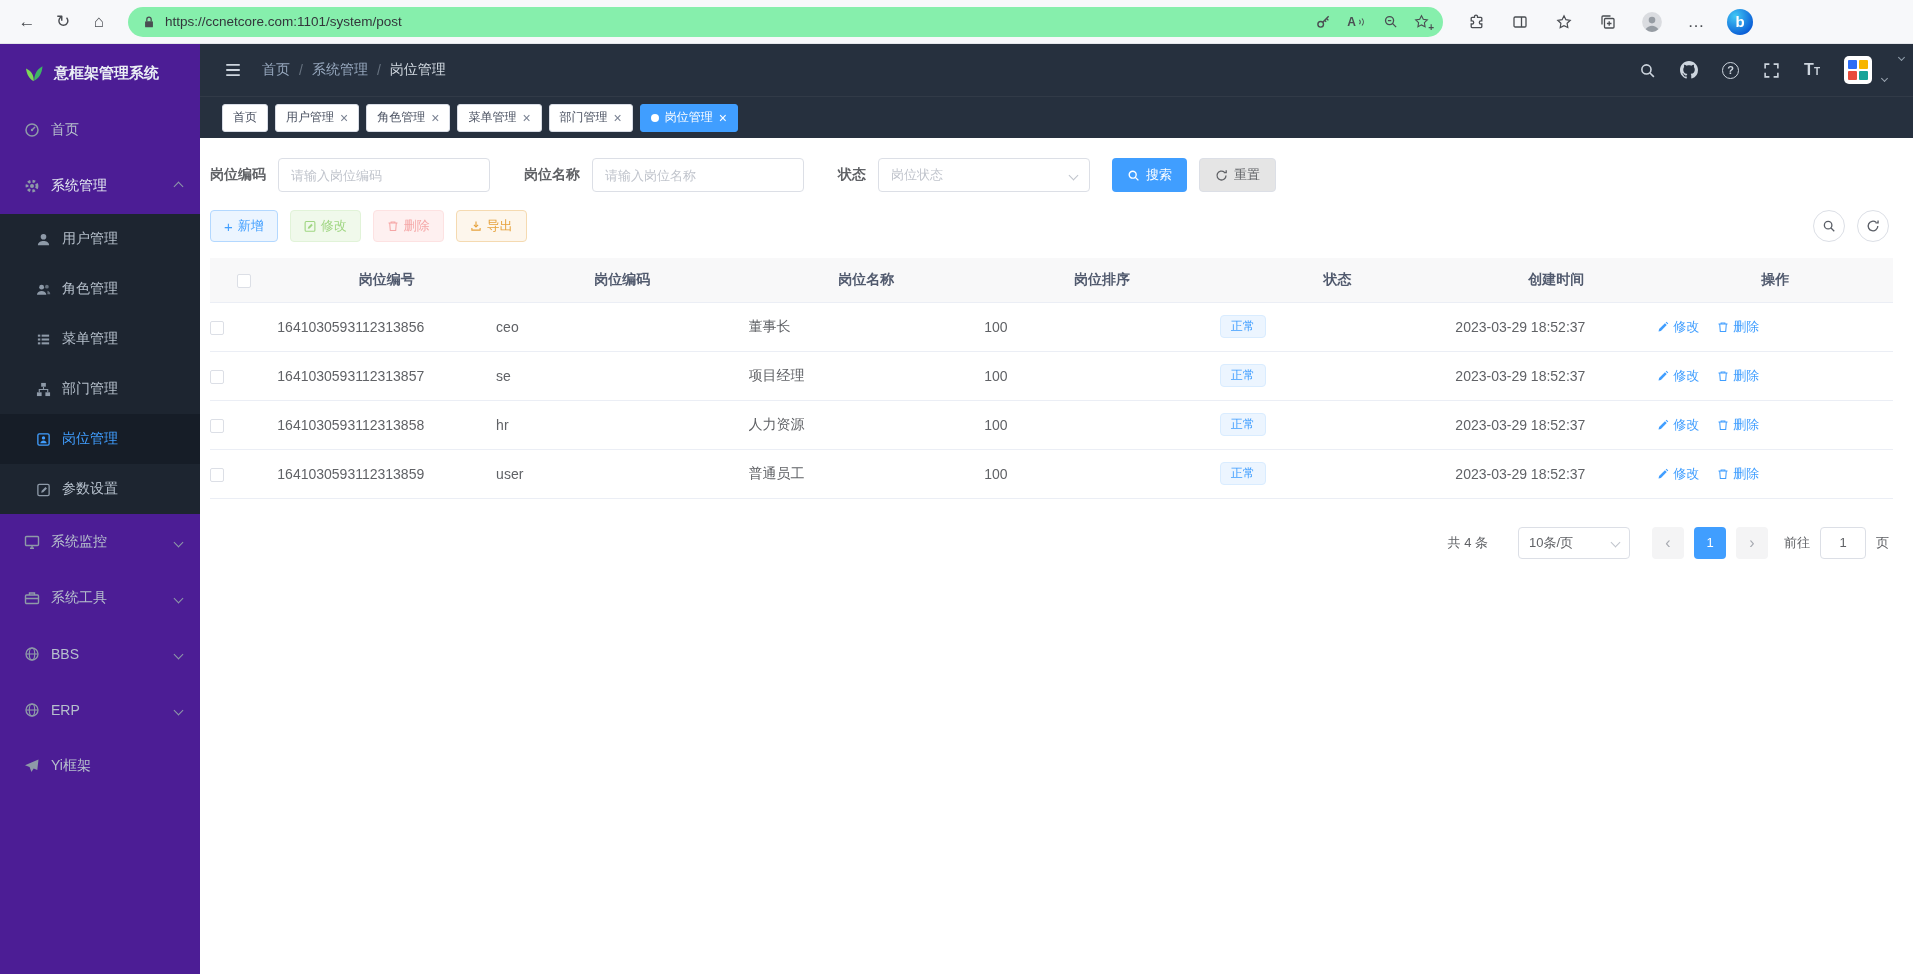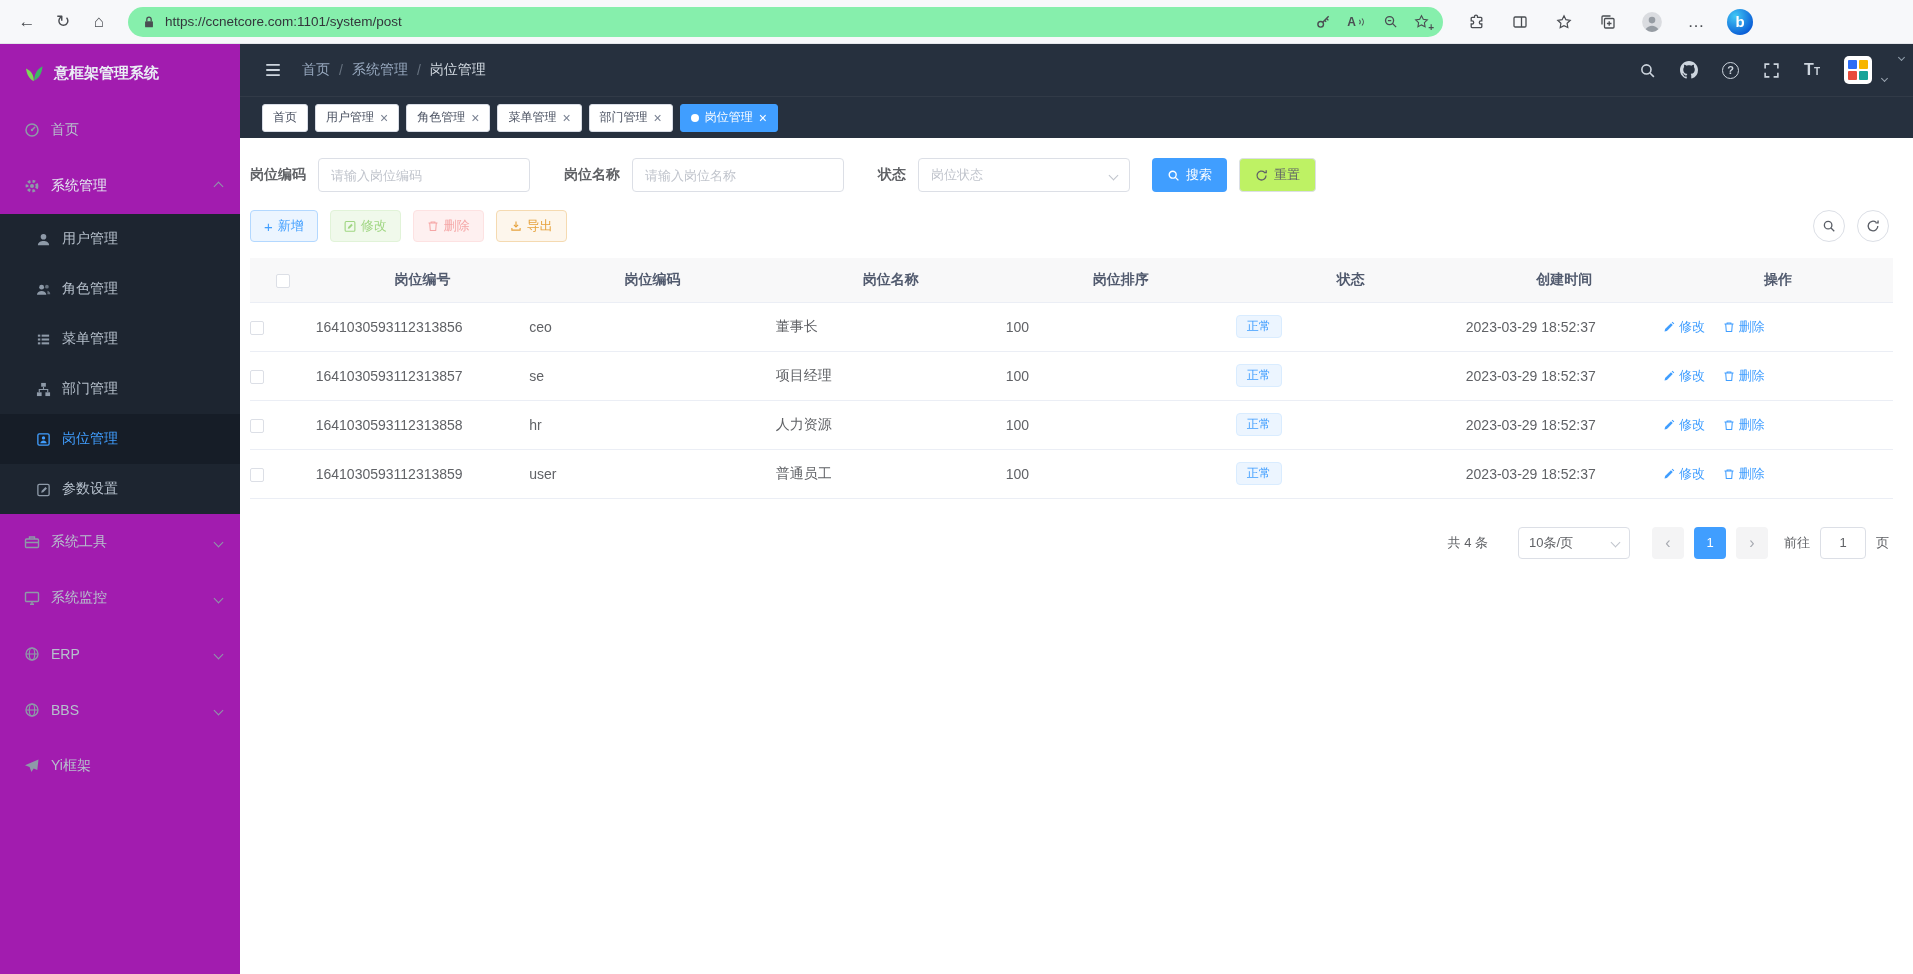--- a/index.html
+++ b/index.html
@@ -25,21 +25,21 @@
   
   .chev { display: inline-block; width: 7px; height: 7px; border-right: 1.5px solid currentColor; border-bottom: 1.5px solid currentColor; transform: rotate(45deg); }
   .chev.up { transform: rotate(-135deg); }
   .chev.small { width: 5px; height: 5px; }
   .chev.gray { color: #c0c4cc; }
 
   
   .app { display: flex; height: 930px; background: #26303e; }
 
   
-  .sidebar { width: 240px; flex-shrink: 0; background: #a21caf; color: #b6c0cc; overflow: hidden; }
+  .sidebar { width: 200px; flex-shrink: 0; background: #4c1d95; color: #b6c0cc; overflow: hidden; }
   .logo-row { height: 58px; display: flex; align-items: center; padding-left: 24px; gap: 10px; color: #eaeff5; font-size: 15px; font-weight: 700; white-space: nowrap; }
   .mi { height: 56px; display: flex; align-items: center; padding: 0 18px 0 24px; font-size: 14px; gap: 11px; cursor: pointer; white-space: nowrap; }
   .mi .ic { color: #8e9aa8; display: flex; }
   .mi .chev { margin-left: auto; color: #8e9aa8; }
   .mi.parent-open { color: #e4eaf1; }
   .submenu { background: #1d2530; }
   .submenu .mi { height: 50px; padding-left: 36px; }
   .mi.active { color: #409eff; background: #161d27; }
   .mi.active .ic { color: #409eff; }
 
@@ -75,21 +75,21 @@
   .content { flex: 1; background: #fff; padding: 20px 20px 0 10px; overflow: hidden; }
 
   .filter-row { display: flex; align-items: center; }
   .f-group { display: flex; align-items: center; margin-right: 34px; }
   .f-label { font-size: 14px; font-weight: 700; color: #606266; margin-right: 12px; white-space: nowrap; }
   .f-input { width: 212px; height: 34px; border: 1px solid #dcdfe6; border-radius: 4px; padding: 0 12px; font-size: 13px; color: #606266; }
   .f-input::placeholder { color: #c0c4cc; }
   .f-select { width: 212px; height: 34px; border: 1px solid #dcdfe6; border-radius: 4px; padding: 0 12px; font-size: 13px; color: #c0c4cc; display: flex; align-items: center; justify-content: space-between; cursor: pointer; background: #fff; }
   .btn { height: 34px; border-radius: 4px; font-size: 13px; display: inline-flex; align-items: center; gap: 6px; padding: 0 15px; }
   .btn.primary { background: #409eff; color: #fff; margin-left: 22px; }
-  .btn.default { background: #bef264; border: 1px solid #dcdfe6; color: #606266; margin-left: 12px; }
+  .btn.default { background: #e5e5e5; border: 1px solid #dcdfe6; color: #606266; margin-left: 12px; }
 
   .toolbar { display: flex; align-items: center; margin-top: 18px; }
   .pbtn { height: 32px; border-radius: 4px; font-size: 13px; display: inline-flex; align-items: center; gap: 5px; padding: 0 13px; margin-right: 12px; border: 1px solid transparent; }
   .pbtn .plus { font-size: 15px; line-height: 1; font-weight: 400; }
   .pbtn.blue { background: #ecf5ff; border-color: #b3d8ff; color: #409eff; }
   .pbtn.green { background: #f0f9eb; border-color: #e1f3d8; color: #a0d683; cursor: not-allowed; }
   .pbtn.red { background: #fef0f0; border-color: #fde2e2; color: #f5a6a6; cursor: not-allowed; }
   .pbtn.orange { background: #fdf6ec; border-color: #f5dab1; color: #e6a23c; }
   .tool-right { margin-left: auto; display: flex; gap: 12px; padding-right: 4px; }
   .circle-btn { width: 32px; height: 32px; border-radius: 50%; border: 1px solid #dcdfe6; background: #fff; color: #5a5e66; display: flex; align-items: center; justify-content: center; }
@@ -301,60 +301,60 @@
                 <path d="M5.5 11.5l.6-2.2 4-4 1.6 1.6-4 4z" fill="currentColor"></path>
               </svg>
           </span>
           <span>参数设置</span>
         </div>
       </div>
 
       <div class="mi">
         <span class="ic">
           <svg class="svgi" width="16" height="16" viewBox="0 0 16 16">
-              <rect x="1.5" y="5" width="13" height="8.5" rx="1" fill="none" stroke="currentColor" stroke-width="1.4"></rect>
-              <path d="M5.5 5V3h5v2M1.5 8.5h13" fill="none" stroke="currentColor" stroke-width="1.4"></path>
-            </svg>
-        </span>
-        <span>系统工具</span>
+              <rect x="1.5" y="2.5" width="13" height="9" rx="1" fill="none" stroke="currentColor" stroke-width="1.4"></rect>
+              <path d="M6 14.2h4M8 11.5v2.7" stroke="currentColor" stroke-width="1.4"></path>
+            </svg>
+        </span>
+        <span>系统监控</span>
         <span class="chev"></span>
       </div>
 
       <div class="mi">
         <span class="ic">
           <svg class="svgi" width="16" height="16" viewBox="0 0 16 16">
-              <rect x="1.5" y="2.5" width="13" height="9" rx="1" fill="none" stroke="currentColor" stroke-width="1.4"></rect>
-              <path d="M6 14.2h4M8 11.5v2.7" stroke="currentColor" stroke-width="1.4"></path>
-            </svg>
-        </span>
-        <span>系统监控</span>
+              <rect x="1.5" y="5" width="13" height="8.5" rx="1" fill="none" stroke="currentColor" stroke-width="1.4"></rect>
+              <path d="M5.5 5V3h5v2M1.5 8.5h13" fill="none" stroke="currentColor" stroke-width="1.4"></path>
+            </svg>
+        </span>
+        <span>系统工具</span>
         <span class="chev"></span>
       </div>
 
       <div class="mi">
         <span class="ic">
           <svg class="svgi" width="16" height="16" viewBox="0 0 16 16">
               <circle cx="8" cy="8" r="6" fill="none" stroke="currentColor" stroke-width="1.3"></circle>
               <ellipse cx="8" cy="8" rx="2.7" ry="6" fill="none" stroke="currentColor" stroke-width="1.1"></ellipse>
               <path d="M2 8h12" stroke="currentColor" stroke-width="1.1"></path>
             </svg>
         </span>
-        <span>ERP</span>
+        <span>BBS</span>
         <span class="chev"></span>
       </div>
 
       <div class="mi">
         <span class="ic">
           <svg class="svgi" width="16" height="16" viewBox="0 0 16 16">
               <circle cx="8" cy="8" r="6" fill="none" stroke="currentColor" stroke-width="1.3"></circle>
               <ellipse cx="8" cy="8" rx="2.7" ry="6" fill="none" stroke="currentColor" stroke-width="1.1"></ellipse>
               <path d="M2 8h12" stroke="currentColor" stroke-width="1.1"></path>
             </svg>
         </span>
-        <span>BBS</span>
+        <span>ERP</span>
         <span class="chev"></span>
       </div>
 
       <div class="mi">
         <span class="ic">
           <svg class="svgi" width="16" height="16" viewBox="0 0 16 16">
               <path d="M14.5 1.5L1 7.2l4.6 1.8L7.4 14l2.3-3.4 3.6 1.4z" fill="currentColor"></path>
             </svg>
         </span>
         <span>Yi框架</span>

